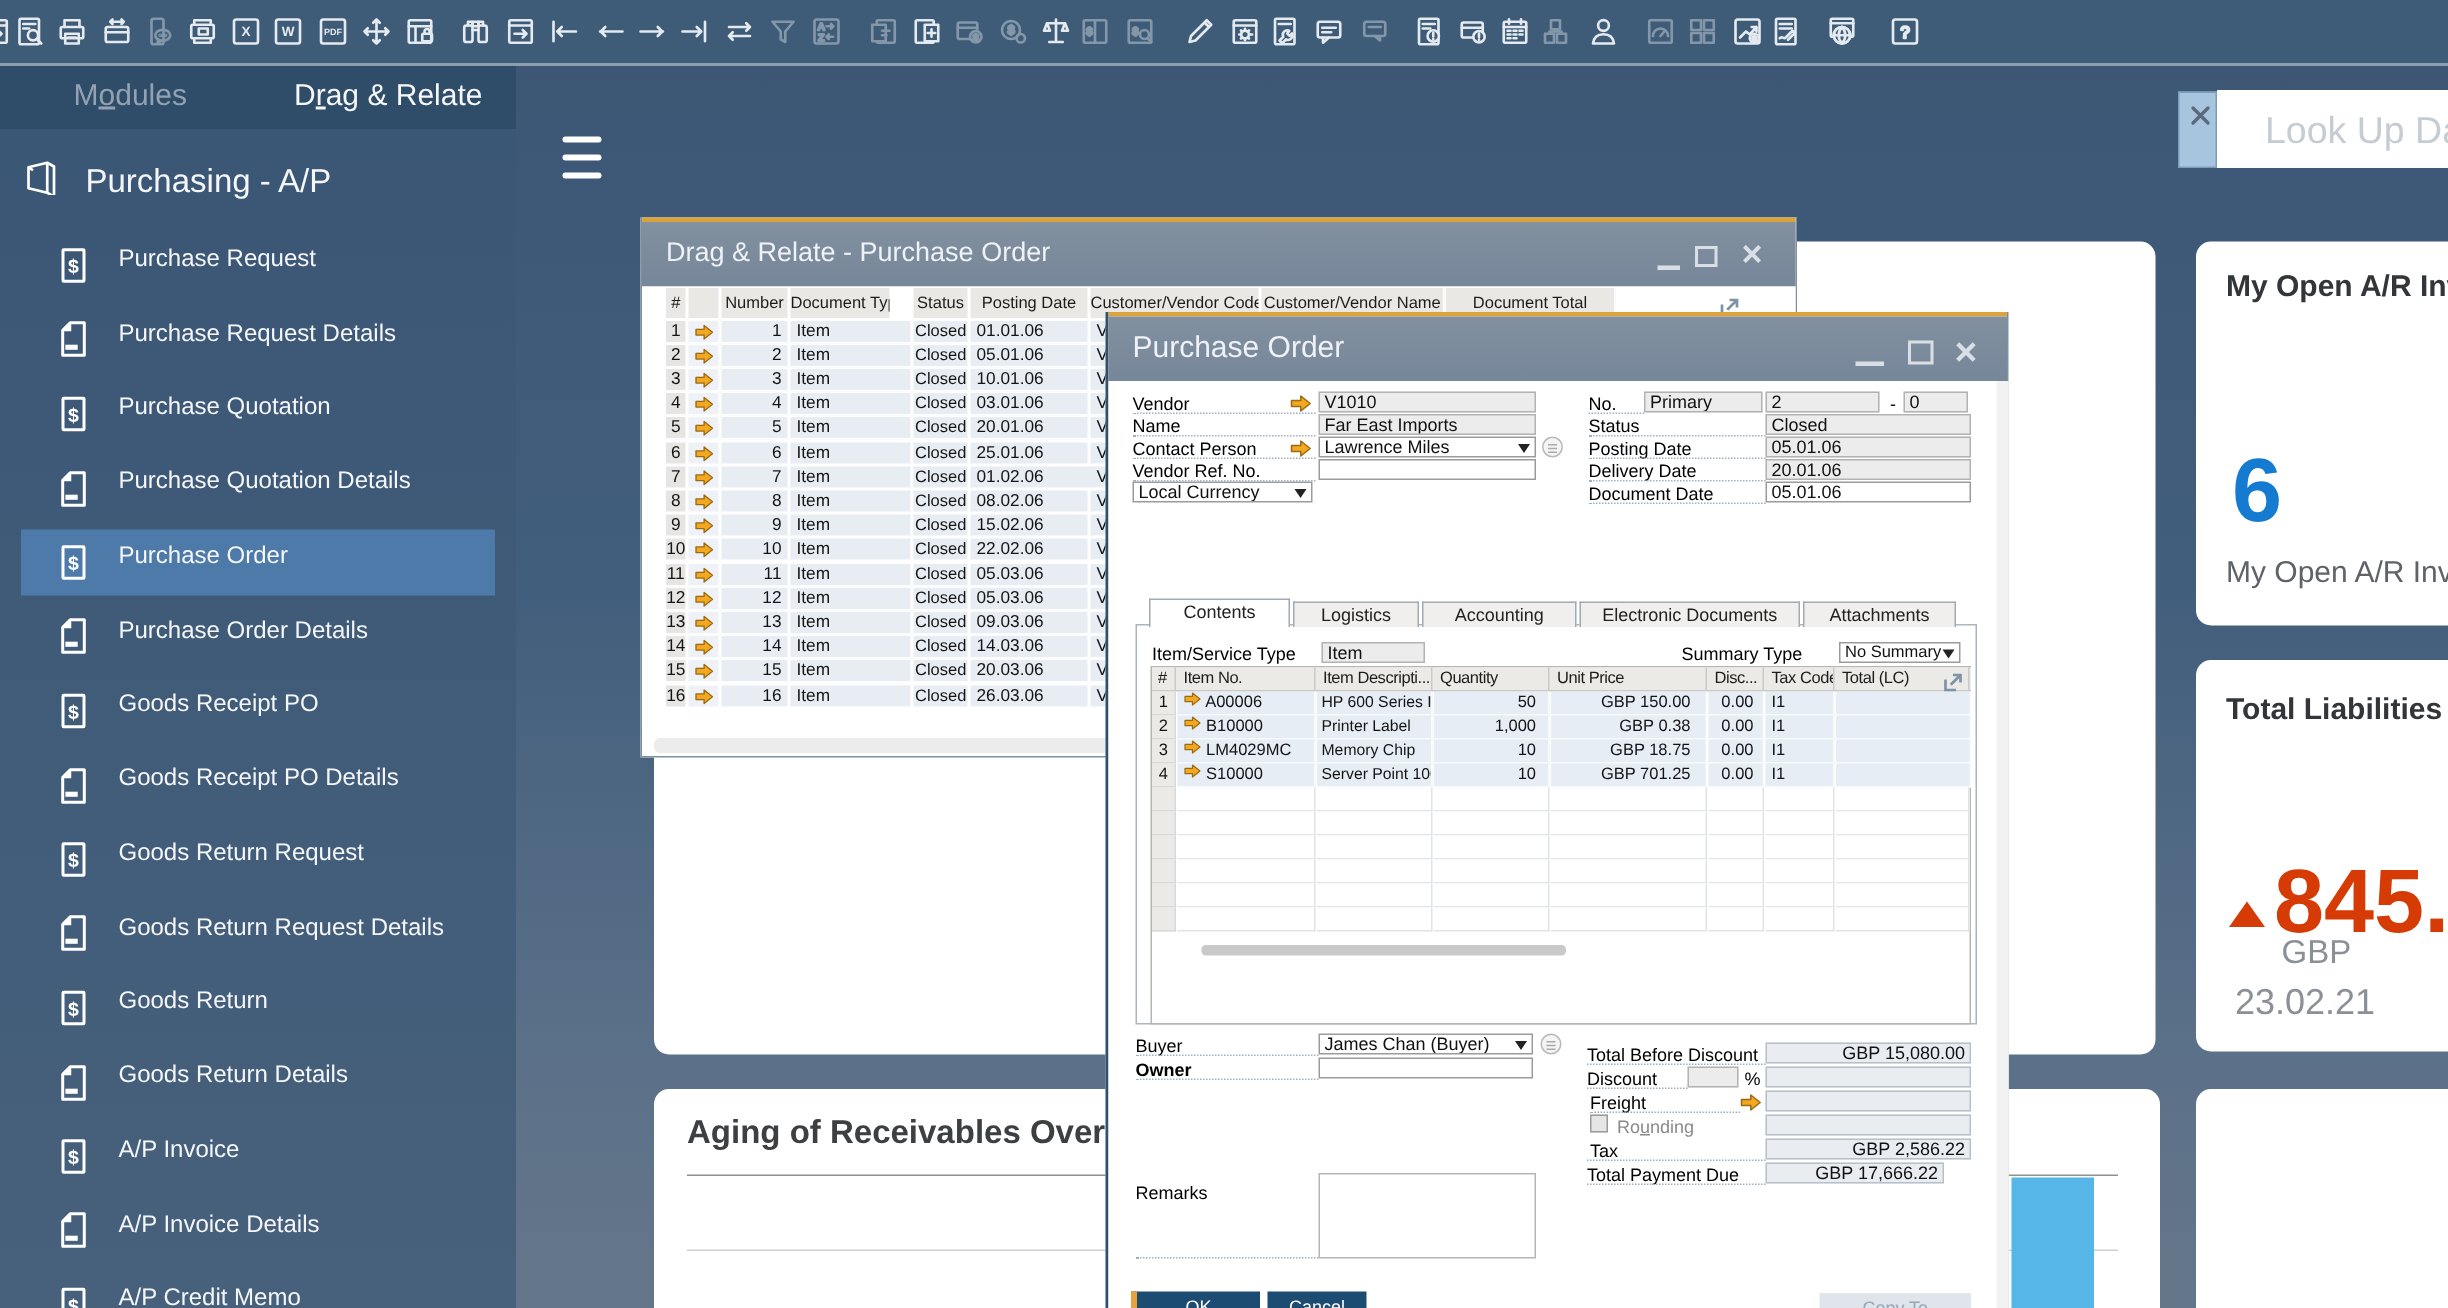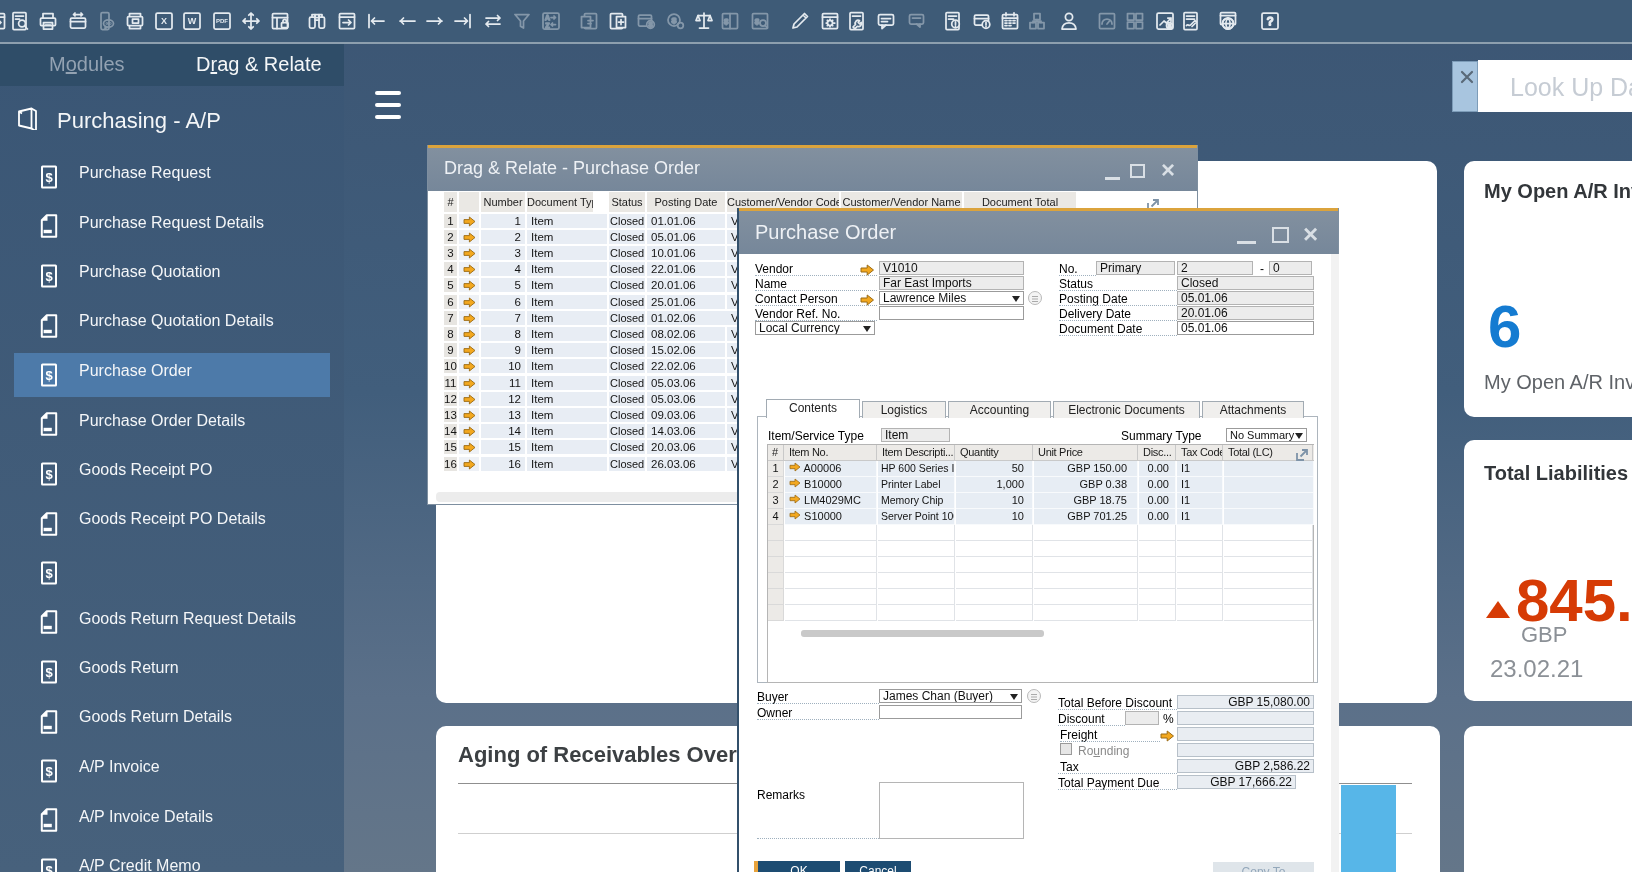--- a/index.html
+++ b/index.html
@@ -425,20 +425,21 @@
 <div class="sicon" style="top:468px"><svg width="18" height="24" viewBox="0 0 18 24">
         <path d="M6.8 1.2H16.2V22.8H1.8V6.2z" stroke="#ffffff" stroke-width="2" fill="none" stroke-linejoin="round"></path>
         <path d="M7.5 0.8L1.5 6.8H7.5z" fill="#ffffff"></path>
         <rect x="3.6" y="15.8" width="8.2" height="3.4" fill="#ffffff"></rect>
       </svg></div>
     <div class="slabel" style="top:466px">Goods Receipt PO Details</div>
 <div class="sicon" style="top:517px"><svg width="18" height="24" viewBox="0 0 18 24">
         <rect x="2" y="1.5" width="14" height="21" rx="0.5" stroke="#ffffff" stroke-width="2" fill="none"></rect>
         <text x="9" y="17" font-size="13" font-weight="bold" fill="#ffffff" text-anchor="middle" font-family="Liberation Sans">$</text>
       </svg></div>
+    <div class="slabel" style="top:516px">Goods Return Request</div>
 <div class="sicon" style="top:566px"><svg width="18" height="24" viewBox="0 0 18 24">
         <path d="M6.8 1.2H16.2V22.8H1.8V6.2z" stroke="#ffffff" stroke-width="2" fill="none" stroke-linejoin="round"></path>
         <path d="M7.5 0.8L1.5 6.8H7.5z" fill="#ffffff"></path>
         <rect x="3.6" y="15.8" width="8.2" height="3.4" fill="#ffffff"></rect>
       </svg></div>
     <div class="slabel" style="top:566px">Goods Return Request Details</div>
 <div class="sicon" style="top:616px"><svg width="18" height="24" viewBox="0 0 18 24">
         <rect x="2" y="1.5" width="14" height="21" rx="0.5" stroke="#ffffff" stroke-width="2" fill="none"></rect>
         <text x="9" y="17" font-size="13" font-weight="bold" fill="#ffffff" text-anchor="middle" font-family="Liberation Sans">$</text>
       </svg></div>
@@ -528,21 +529,21 @@
           <div class="drc" style="left:520px;width:113px;text-align:right;padding-right:4px">GBP 1,700.00</div>
         </div>
 <div class="drrow" style="top:70.1px">
           <div class="drc num" style="left:0;width:14px;text-align:center">4</div>
           <div class="drc arr" style="left:15px;width:21px;text-align:center"><svg width="13" height="11" viewBox="0 0 13 11">
               <path d="M1 3.6h5.4V1l5.6 4.5-5.6 4.5V7.4H1z" fill="#f3a81f" stroke="#9a6a14" stroke-width="0.9" stroke-linejoin="round"></path>
             </svg></div>
           <div class="drc" style="left:37px;width:45px;text-align:right;padding-right:4px">4</div>
           <div class="drc" style="left:83px;width:81px;padding-left:4px">Item</div>
           <div class="drc" style="left:165px;width:37px;padding-left:1px;font-size:11px">Closed</div>
-          <div class="drc" style="left:203px;width:79px;padding-left:4px">22.01.06</div>
+          <div class="drc" style="left:203px;width:79px;padding-left:4px">03.01.06</div>
           <div class="drc" style="left:283px;width:113px;padding-left:4px">V60000</div>
           <div class="drc" style="left:397px;width:122px;padding-left:4px">Far East Imports</div>
           <div class="drc" style="left:520px;width:113px;text-align:right;padding-right:4px">GBP 2,050.00</div>
         </div>
 <div class="drrow" style="top:86.3px">
           <div class="drc num" style="left:0;width:14px;text-align:center">5</div>
           <div class="drc arr" style="left:15px;width:21px;text-align:center"><svg width="13" height="11" viewBox="0 0 13 11">
               <path d="M1 3.6h5.4V1l5.6 4.5-5.6 4.5V7.4H1z" fill="#f3a81f" stroke="#9a6a14" stroke-width="0.9" stroke-linejoin="round"></path>
             </svg></div>
           <div class="drc" style="left:37px;width:45px;text-align:right;padding-right:4px">5</div>
@@ -889,21 +890,21 @@
       <div class="abs" style="right:3px;top:2px;"><svg width="15" height="15" viewBox="0 0 15 15">
             <path d="M2 6v7h7M5.5 9.5L12 3M7 3h5v5" stroke="#7e93a8" stroke-width="1.8" fill="none"></path>
           </svg></div>
       <div class="abs" style="left:33px;top:185px;width:243px;height:7px;background:#c9c9c9;border-radius:3px;"></div>
     </div>
 
     <div class="flabel" style="left:18px;top:436px;">Buyer</div>
     <div class="dot" style="left:18px;top:449px;width:122px;"></div>
     <div class="fbox white" style="left:140px;top:435px;width:143px;">James Chan (Buyer)<span class="caret"></span></div>
     <div class="circicon" style="left:288px;top:435px;"></div>
-    <div class="flabel" style="left:18px;top:452px;">Owner</div>
+    <div class="flabel" style="left:18px;top:452px;font-weight:bold;">Owner</div>
     <div class="dot" style="left:18px;top:465px;width:122px;"></div>
     <div class="fbox white" style="left:140px;top:451px;width:143px;"></div>
 
     <div class="flabel" style="left:319px;top:442px;">Total Before Discount</div>
     <div class="dot" style="left:319px;top:455px;width:119px;"></div>
     <div class="fbox blue" style="left:438px;top:441px;width:137px;">GBP 15,080.00</div>
     <div class="flabel" style="left:319px;top:458px;">Discount</div>
     <div class="dot" style="left:319px;top:471px;width:67px;"></div>
     <div class="fbox" style="left:386px;top:457px;width:34px;"></div>
     <div class="flabel" style="left:424px;top:458px;">%</div>

